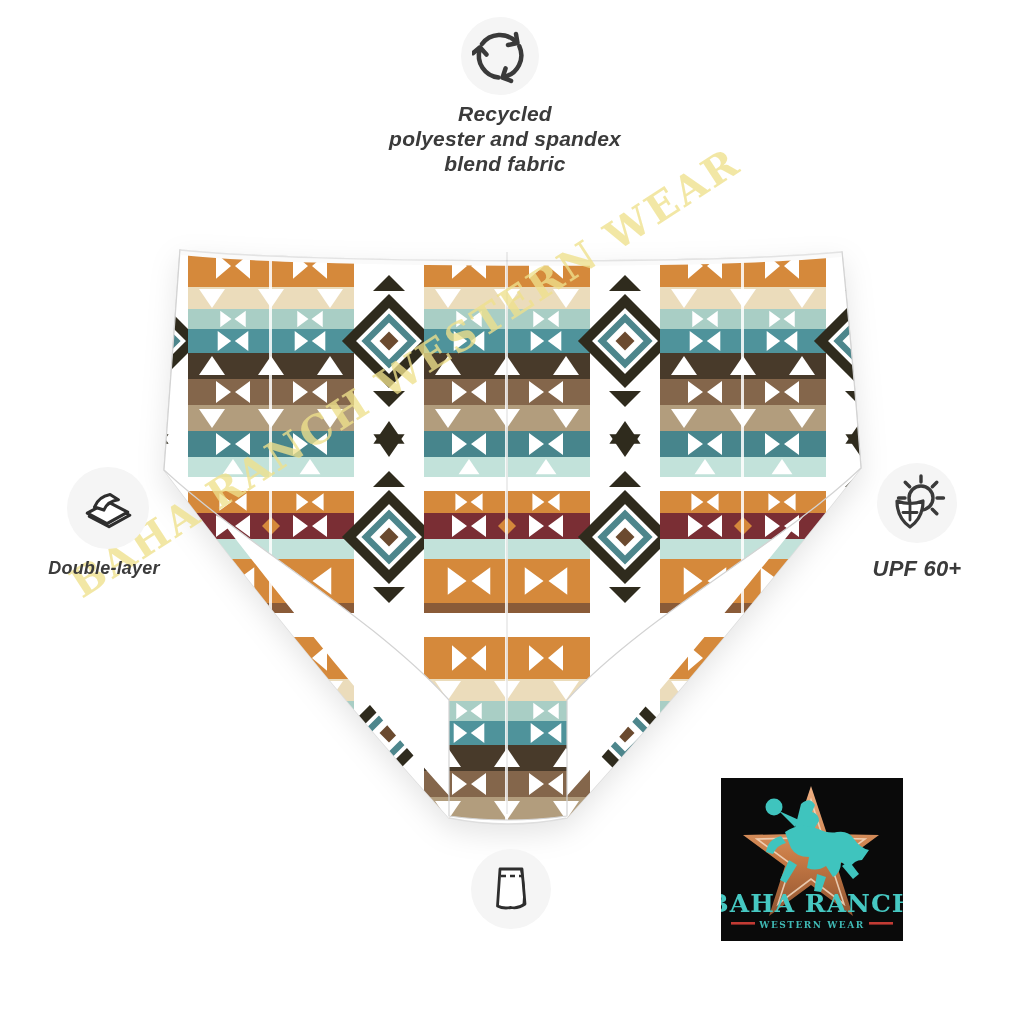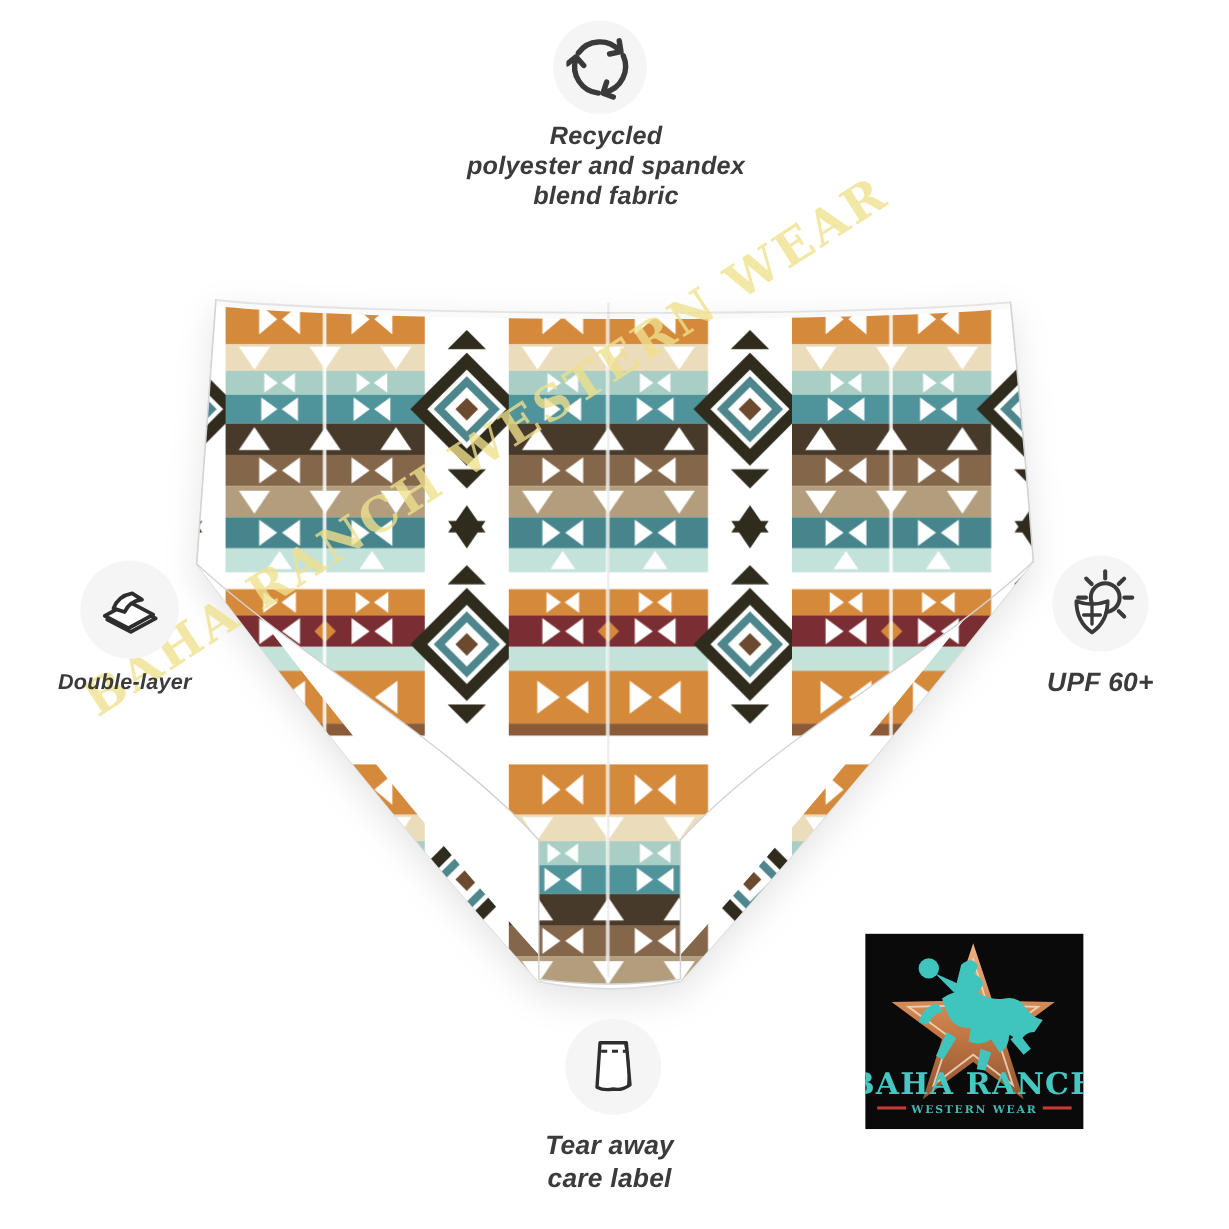--- a/index.html
+++ b/index.html
@@ -171,22 +171,20 @@
   </div>
   <div class="callout-label lbl-right">UPF 60+</div>
 
   <div class="icon-circle" style="left:471px;top:849px;width:80px;height:80px;">
     <svg width="56" height="56" viewBox="0 0 56 56">
       <path d="M17,8 L39,8 L42,43 Q35,48 28,46.5 Q20,48 14.5,45 L17,8 Z" fill="#ffffff" stroke="#2e2e2e" stroke-width="2.8" stroke-linejoin="round"></path>
       <path d="M38,9 Q42.5,26 40.5,44" fill="none" stroke="#2e2e2e" stroke-width="2"></path>
       <line x1="18" y1="15" x2="39" y2="15" stroke="#2e2e2e" stroke-width="2.6" stroke-dasharray="5 4"></line>
     </svg>
   </div>
-  <div class="callout-label lbl-bottom">Tear away
-care label</div>
 
   <svg class="logo" viewBox="0 0 182 163">
     <defs>
       <linearGradient id="copper" x1="0" y1="0" x2="0" y2="1">
         <stop offset="0" stop-color="#efb184"></stop>
         <stop offset="0.55" stop-color="#c77a45"></stop>
         <stop offset="1" stop-color="#8f5330"></stop>
       </linearGradient>
     </defs>
     <rect width="182" height="163" fill="#0a0a0a"></rect>

